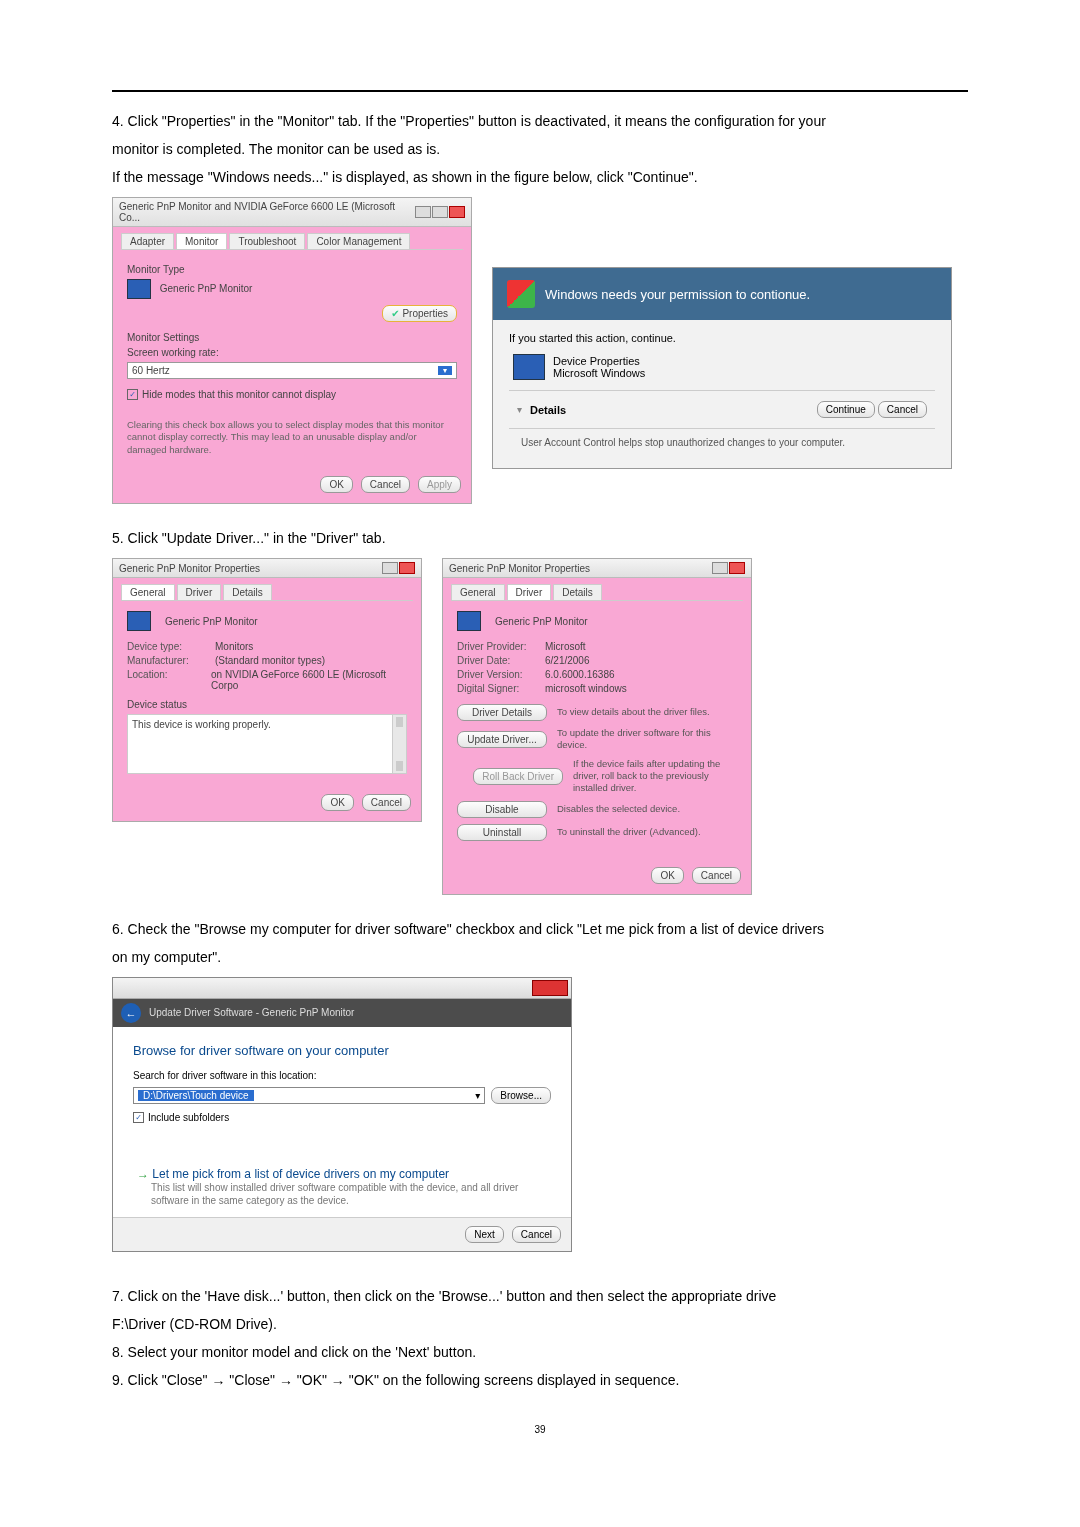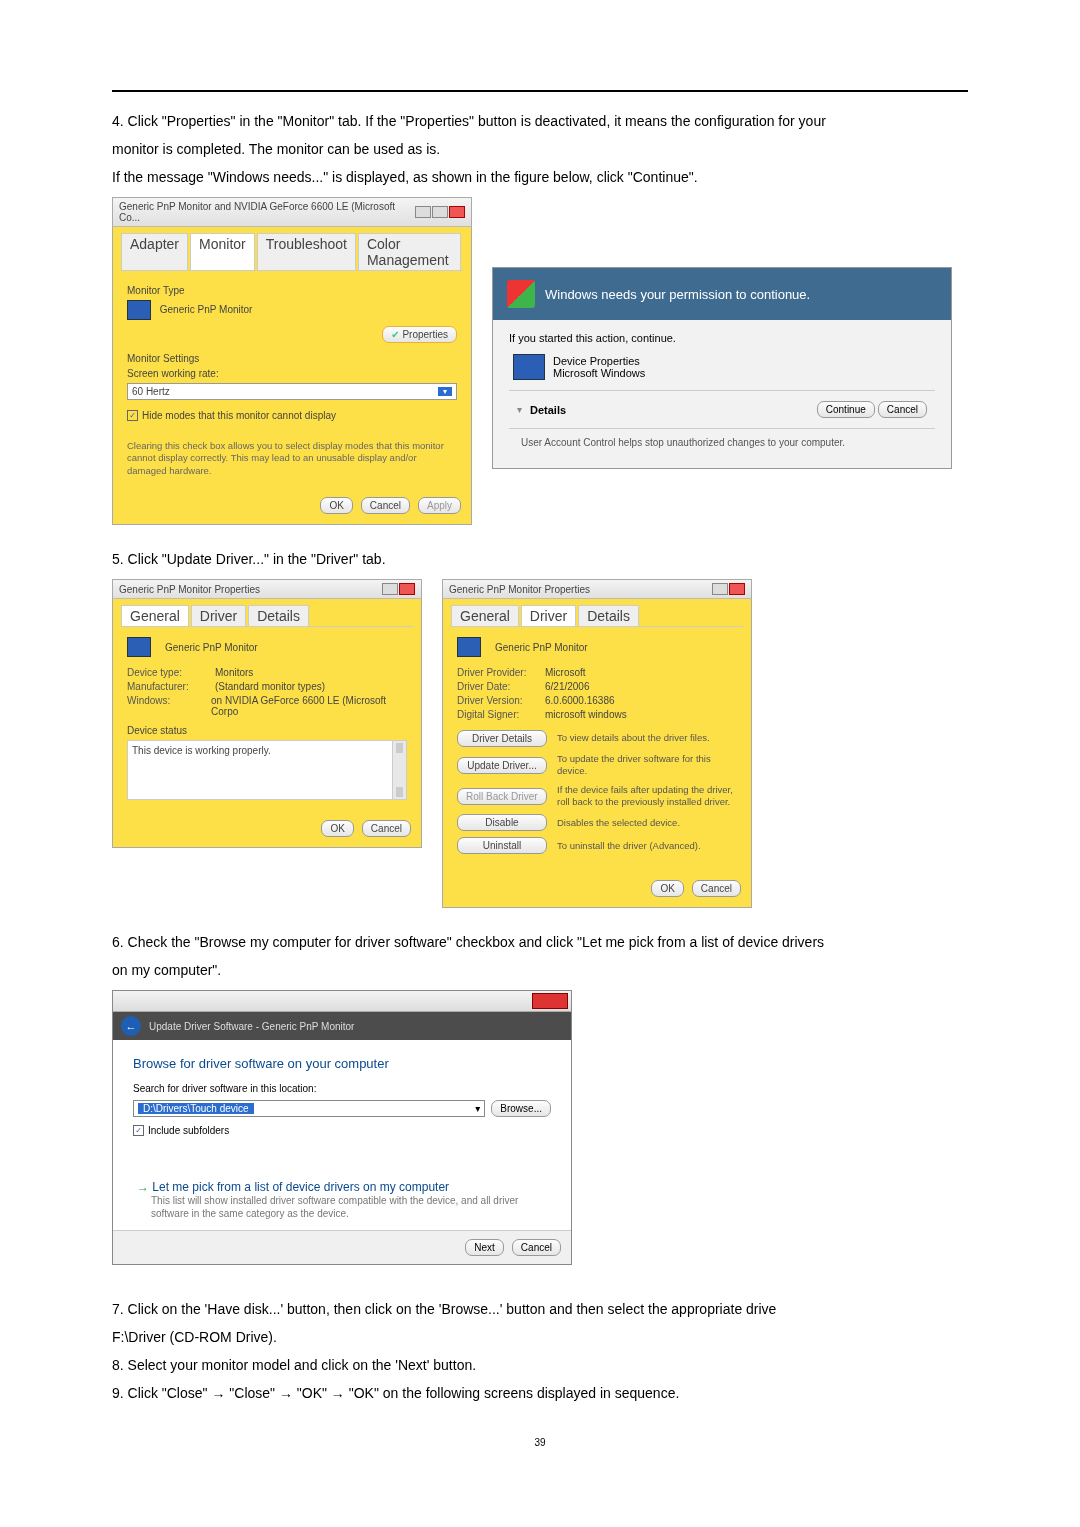--- a/index.html
+++ b/index.html
@@ -1,26 +1,26 @@
 <!DOCTYPE html>
 <html><head>
 <meta charset="utf-8">
 <style>
   * { box-sizing: border-box; margin: 0; padding: 0; }
   body { background: #fff; font-family: Arial, sans-serif; width: 1080px; margin: 0 auto; color: #000; }
   .page { padding: 90px 112px 40px 112px; }
   hr.topline { border: none; border-top: 2px solid #000; margin-bottom: 15px; }
   .body-text { font-size: 14px; line-height: 2.0; color: #000; }
   .fig-row { display: flex; gap: 20px; margin: 6px 0 20px 0; align-items: flex-start; }
-  .dialog { border: 1px solid #aaa; background: #fde047; font-size: 10px; color: #444; position: relative; }
+  .dialog { border: 1px solid #aaa; background: #f9a8d4; font-size: 10px; color: #444; position: relative; }
   .title-bar { background: linear-gradient(#f4f4f4,#e0e0e0); border-bottom: 1px solid #bbb; padding: 3px 6px; display: flex; justify-content: space-between; align-items: center; font-size: 10px; }
   .title-bar .ctrls { display: flex; gap: 1px; }
   .ctrl-btn { width: 16px; height: 12px; border: 1px solid #888; background: #ddd; display: inline-block; }
   .ctrl-close { background: #e55; border: 1px solid #a00; }
-  .tabs { display: flex; border-bottom: 1px solid #ccc; margin: 6px 8px 0 8px; font-size: 14px; }
+  .tabs { display: flex; border-bottom: 1px solid #ccc; margin: 6px 8px 0 8px; font-size: 10px; }
   .tabs .tab { padding: 2px 8px; border: 1px solid #ccc; border-bottom: none; margin-right: 2px; background: #efefef; cursor: default; }
   .tabs .tab.active { background: #fff; }
   .dlg-body { padding: 10px 14px; }
   .grp-label { font-size: 10px; color: #444; margin: 4px 0; }
   .mon-icon { width: 24px; height: 20px; background: #2a5fb5; border: 1px solid #234; display: inline-block; vertical-align: middle; margin-right: 6px; }
   .btn { border: 1px solid #999; background: linear-gradient(#fdfdfd,#e6e6e6); padding: 2px 8px; font-size: 10px; cursor: default; display: inline-block; border-radius: 7px; }
   .btn.disabled { color: #999; }
   .select { border: 1px solid #999; background: #fff; padding: 2px 4px; font-size: 10px; width: 100%; display: flex; justify-content: space-between; align-items: center; }
   .select .arrow { background:#2a6dcf; color:#fff; width:14px; text-align:center; font-size:8px; }
   .chk { display:inline-flex; align-items:center; gap:4px; font-size:10px; }
@@ -180,21 +180,21 @@
         </div>
         <div class="kv">
             <span class="k">Device type:</span>
             <span>Monitors</span>
           </div>
         <div class="kv">
             <span class="k">Manufacturer:</span>
             <span>(Standard monitor types)</span>
           </div>
         <div class="kv">
-            <span class="k">Windows:</span>
+            <span class="k">Location:</span>
             <span>on NVIDIA GeForce 6600 LE (Microsoft Corpo</span>
           </div>
         <div class="grp-label" style="margin-top:8px;">Device status</div>
         <div class="status-box">
           <span>This device is working properly.</span>
           <span class="sb-scroll"></span>
         </div>
       </div>
       <div class="dlg-buttons">
         <span class="btn">OK</span>
@@ -238,21 +238,21 @@
           </div>
         <div class="btn-row-l" style="margin-top:10px;">
             <span class="btn" style="width:90px;text-align:center;">Driver Details</span>
             <span class="txt">To view details about the driver files.</span>
           </div>
         <div class="btn-row-l">
             <span class="btn" style="width:90px;text-align:center;">Update Driver...</span>
             <span class="txt">To update the driver software for this device.</span>
           </div>
         <div class="btn-row-l">
-            <span class="btn disabled" style="width:90px;text-align:left;">Roll Back Driver</span>
+            <span class="btn disabled" style="width:90px;text-align:right;margin-left:16px;">Roll Back Driver</span>
             <span class="txt">If the device fails after updating the driver, roll back to the previously installed driver.</span>
           </div>
         <div class="btn-row-l">
             <span class="btn" style="width:90px;text-align:center;">Disable</span>
             <span class="txt">Disables the selected device.</span>
           </div>
         <div class="btn-row-l">
             <span class="btn" style="width:90px;text-align:center;">Uninstall</span>
             <span class="txt">To uninstall the driver (Advanced).</span>
           </div>

